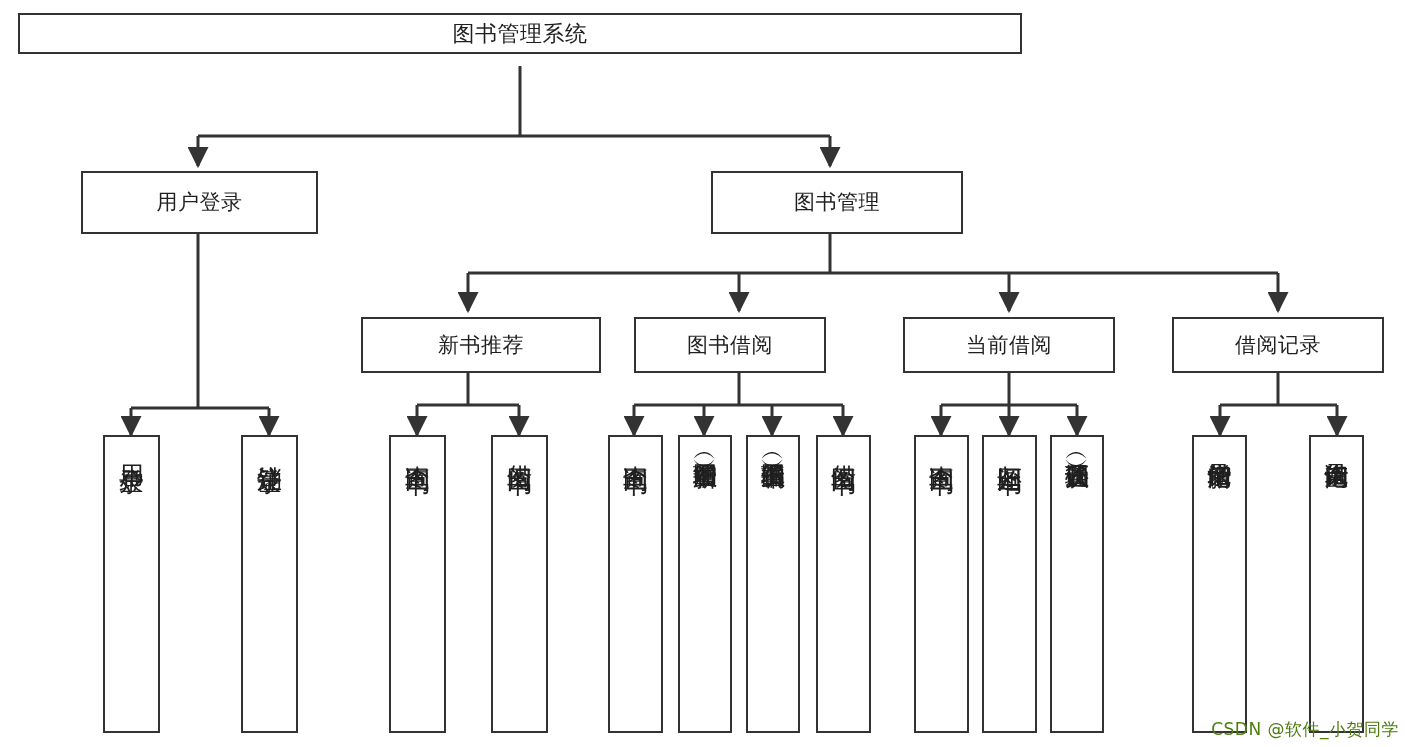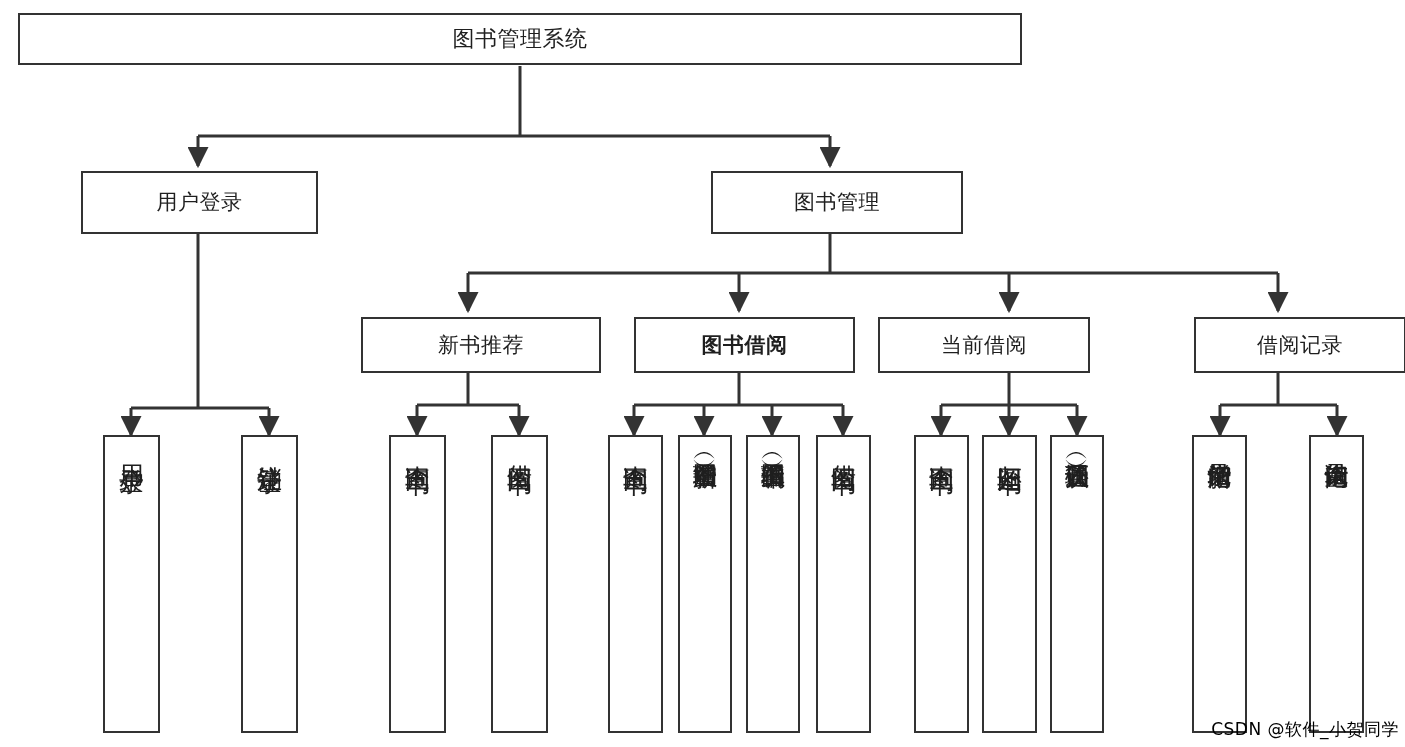--- a/index.html
+++ b/index.html
@@ -68,21 +68,21 @@
   
   .node.vert.long .node-label {
     font-size: 24px;
     letter-spacing: 0px;
   }
   #watermark {
     position: absolute;
     right: 6px;
     bottom: 6px;
     font-size: 17px;
-    color: #000000;
+    color: #4d7c0f;
     letter-spacing: 0.5px;
     z-index: 5;
     white-space: nowrap;
     font-family: "DejaVu Sans", "Liberation Sans", sans-serif;
   }
 </style>
 </head>
 <body>
 
 <div id="canvas">
@@ -130,41 +130,41 @@
       <path d="M 1009 405 L 1009 435" marker-end="url(#arrow)"></path>
       <path d="M 1077 405 L 1077 435" marker-end="url(#arrow)"></path>
 
       <path d="M 1278 373 L 1278 405"></path>
       <path d="M 1220 405 L 1337 405"></path>
       <path d="M 1220 405 L 1220 435" marker-end="url(#arrow)"></path>
       <path d="M 1337 405 L 1337 435" marker-end="url(#arrow)"></path>
     </g>
   </svg>
 
-  <div class="node horiz root" style="left:18px; top:13px; width:1004px; height:52px;">
+  <div class="node horiz root" style="left:18px; top:13px; width:1004px; height:41px;">
     <span class="node-label">图书管理系统</span>
   </div>
 
   <div class="node horiz" style="left:81px; top:171px; width:237px; height:63px;">
     <span class="node-label">用户登录</span>
   </div>
   <div class="node horiz" style="left:711px; top:171px; width:252px; height:63px;">
     <span class="node-label">图书管理</span>
   </div>
 
   <div class="node horiz" style="left:361px; top:317px; width:240px; height:56px;">
     <span class="node-label">新书推荐</span>
   </div>
-  <div class="node horiz" style="left:634px; top:317px; width:221px; height:56px;font-weight:bold;">
+  <div class="node horiz" style="left:634px; top:317px; width:192px; height:56px;">
     <span class="node-label">图书借阅</span>
   </div>
-  <div class="node horiz" style="left:878px; top:317px; width:212px; height:56px;">
+  <div class="node horiz" style="left:903px; top:317px; width:212px; height:56px;">
     <span class="node-label">当前借阅</span>
   </div>
-  <div class="node horiz" style="left:1172px; top:317px; width:212px; height:56px;margin-left:22px;">
+  <div class="node horiz" style="left:1172px; top:317px; width:212px; height:56px;">
     <span class="node-label">借阅记录</span>
   </div>
 
   <div class="node vert" style="left:103px; top:435px; width:57px; height:298px;">
     <span class="node-label">用户登录</span>
   </div>
   <div class="node vert" style="left:241px; top:435px; width:57px; height:298px;">
     <span class="node-label">注销登录</span>
   </div>
 

